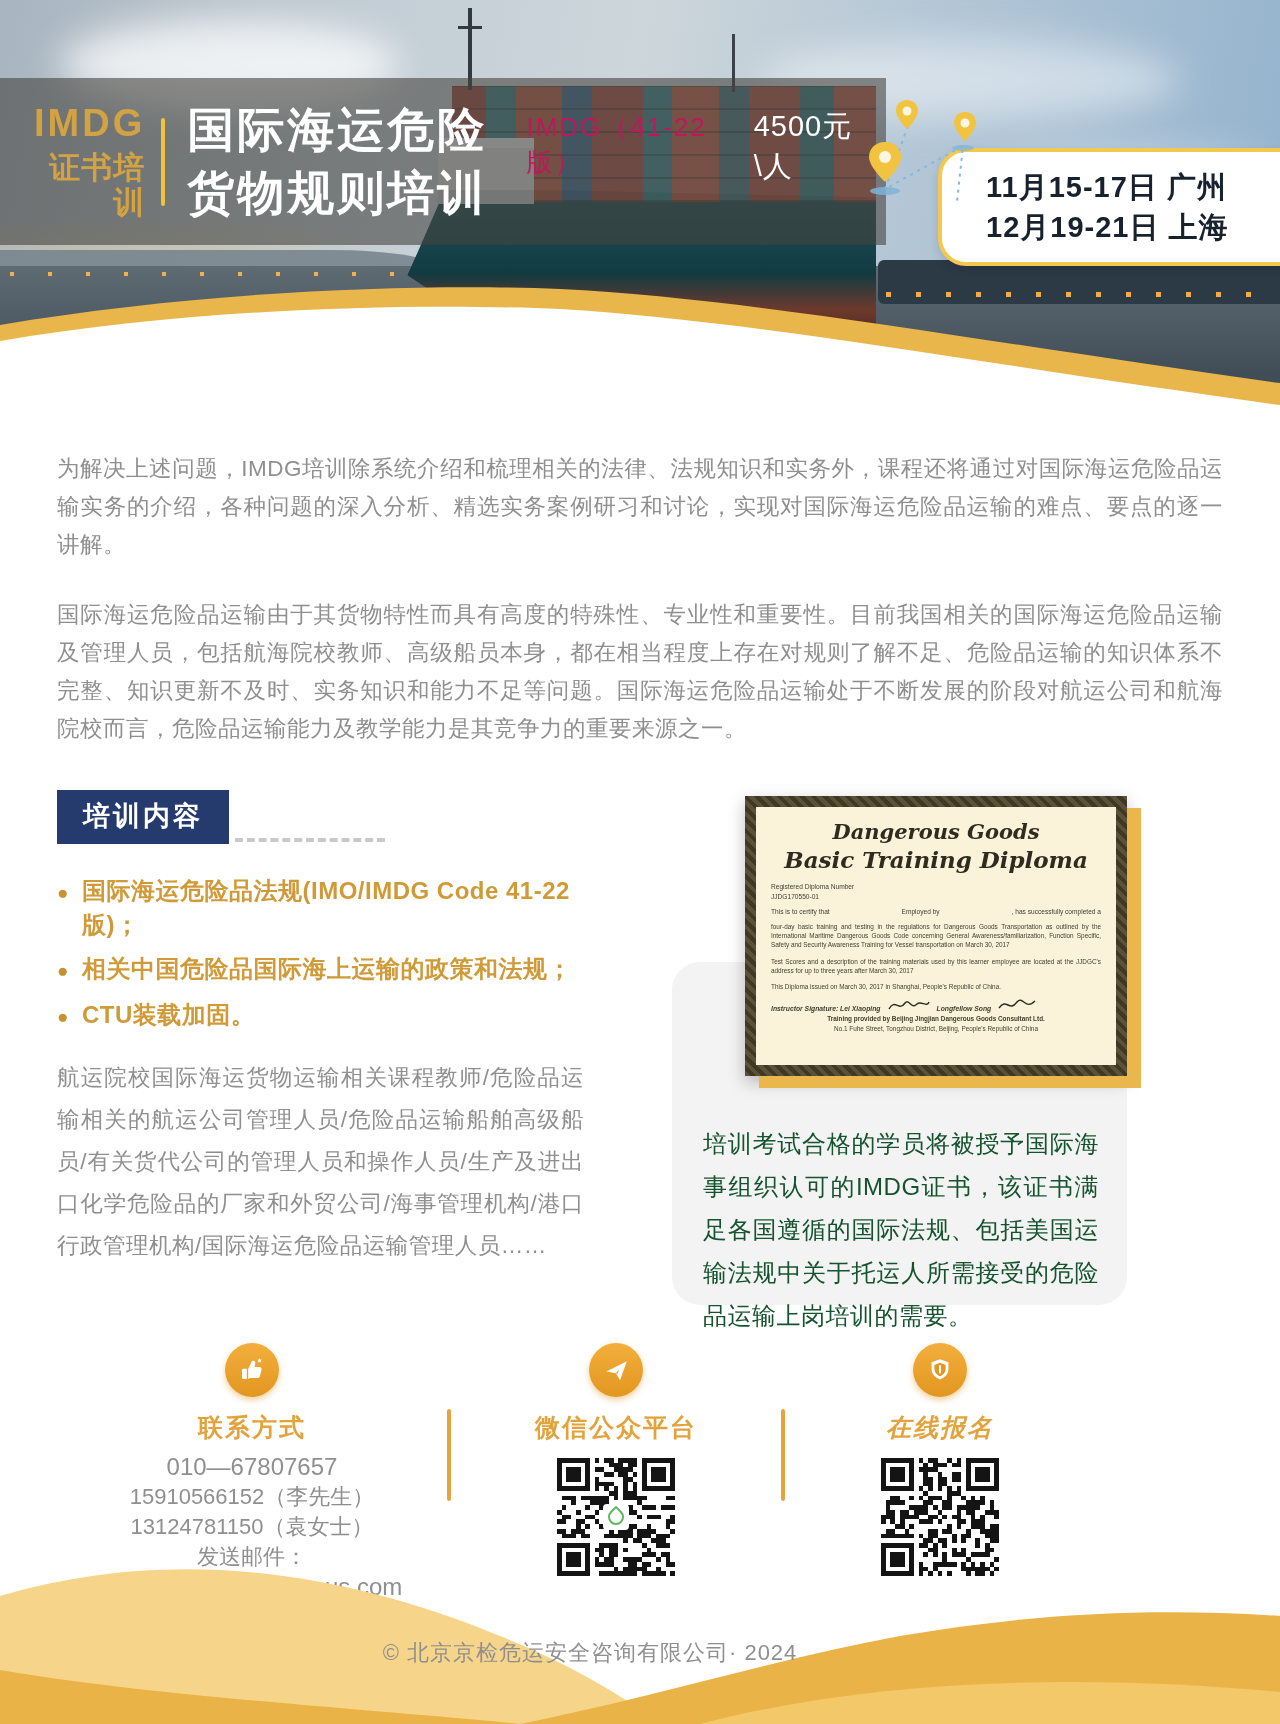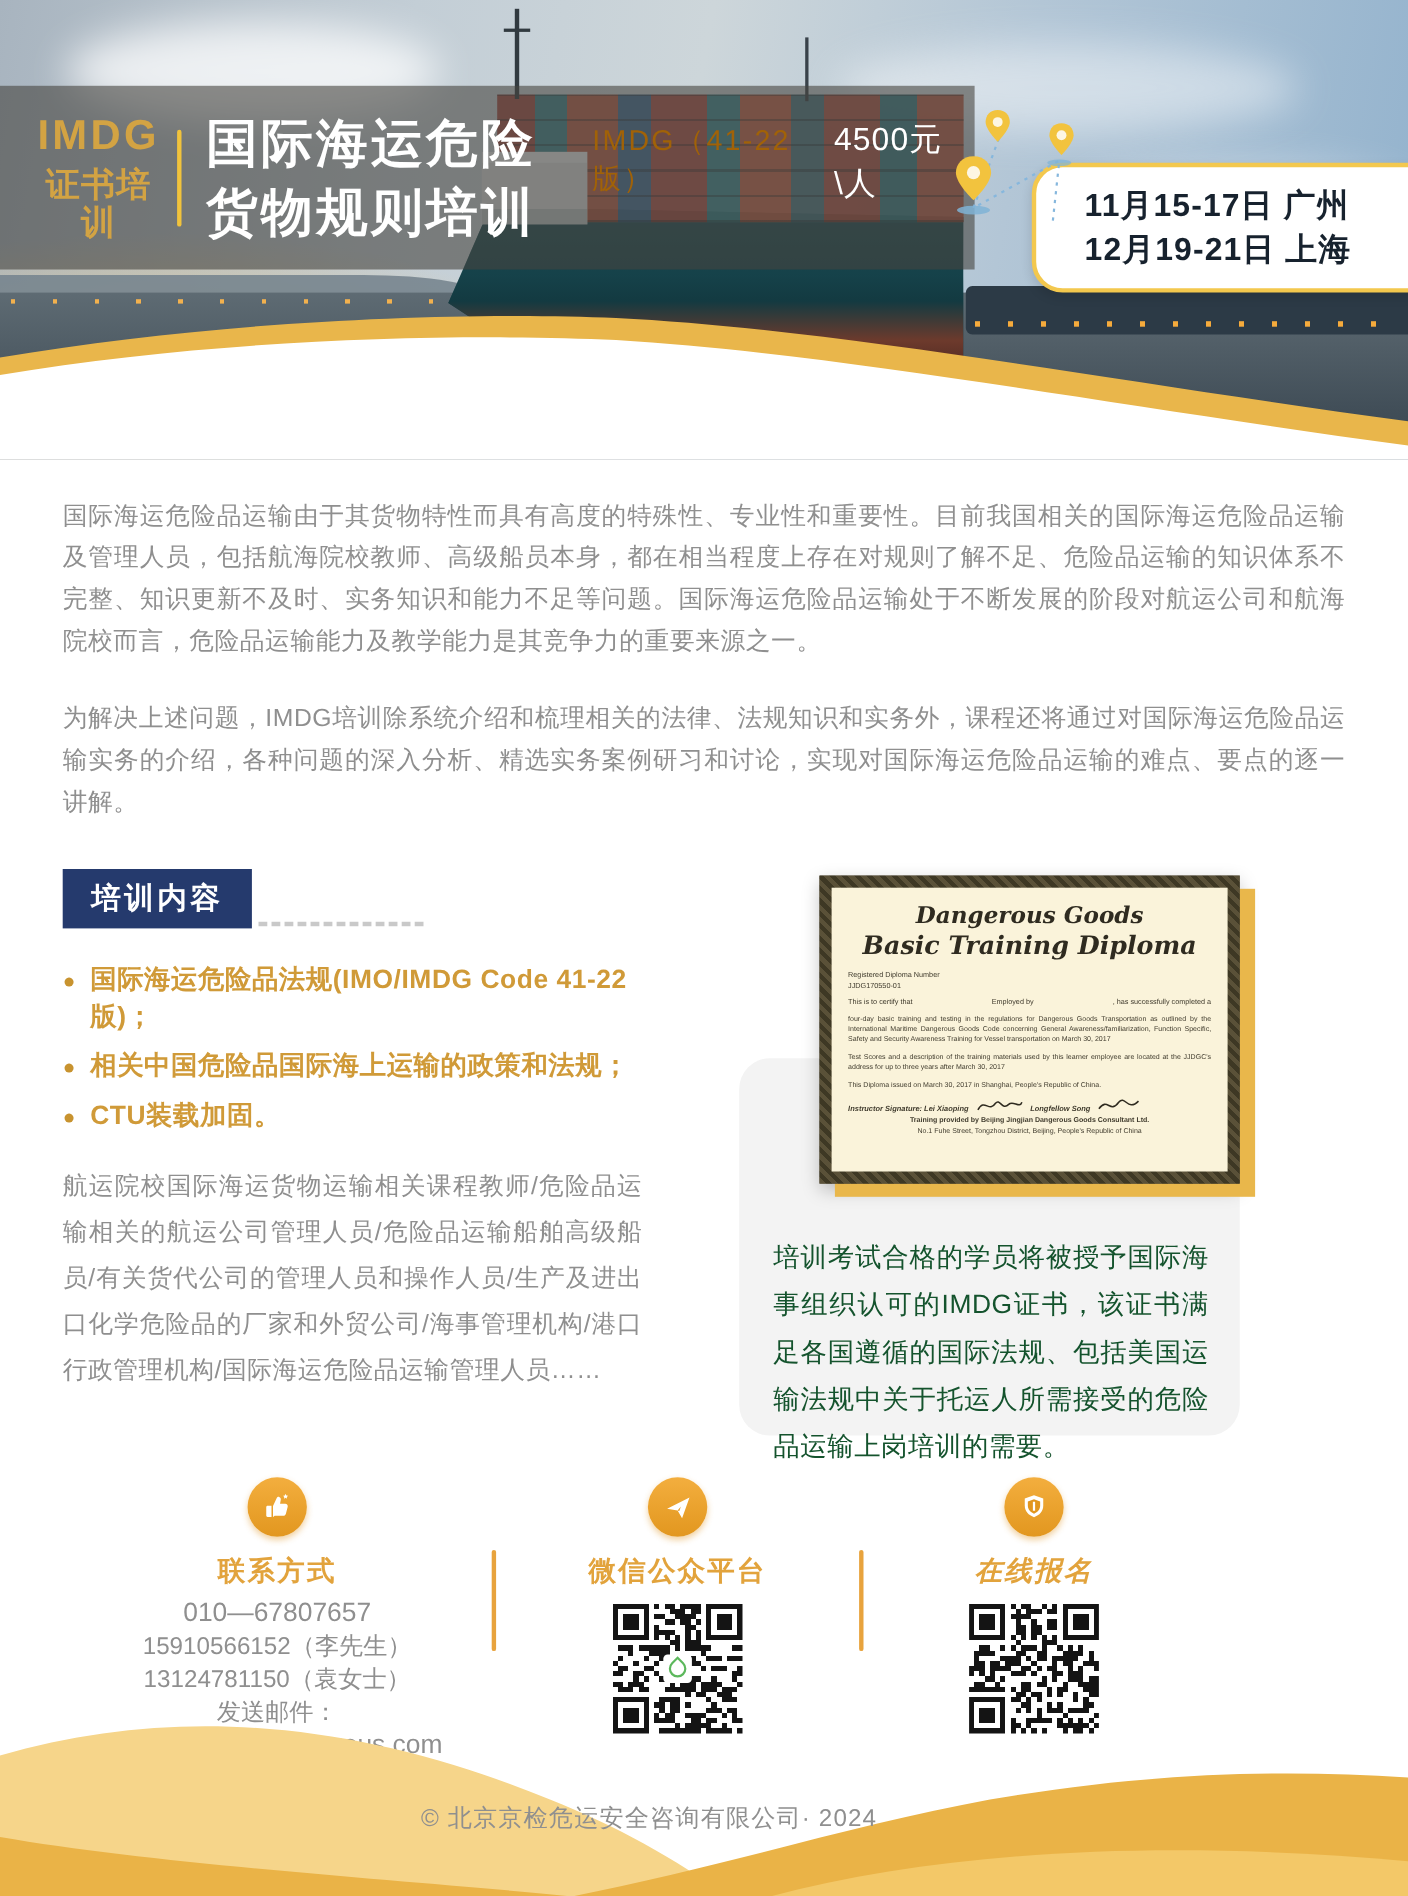--- a/index.html
+++ b/index.html
@@ -35,28 +35,28 @@
       repeating-linear-gradient(0deg,rgba(15,22,26,.38) 0 2px,rgba(0,0,0,0) 2px 23px),
       linear-gradient(90deg,#9c4038 0 8%,#2e7d86 8% 15%,#b5543e 15% 26%,#35648f 26% 33%,#a8463e 33% 45%,#2f828c 45% 52%,#c05a40 52% 63%,#3f6f7d 63% 70%,#aa4a3c 70% 82%,#2a7580 82% 90%,#b65440 90% 100%);}
   .bridge{position:absolute;left:438px;top:138px;width:96px;height:66px;background:#d9dddf;
     box-shadow:inset 0 -14px 0 #b9c2c6, inset 0 10px 0 #e8ecee;}
   .mast1{position:absolute;left:468px;top:8px;width:4px;height:82px;background:#313a40;}
   .mast1::after{content:"";position:absolute;left:-10px;top:18px;width:24px;height:3px;background:#313a40;}
   .mast2{position:absolute;left:732px;top:34px;width:3px;height:58px;background:#39424a;}
 
   .band{position:absolute;left:0;top:78px;width:886px;height:167px;
     background:rgba(70,68,63,.60);display:flex;align-items:center;padding-left:34px;box-sizing:border-box;z-index:3;}
-  .badge{width:132px;text-align:center;color:#d3a343;font-weight:bold;line-height:1.15;}
+  .badge{width:132px;text-align:right;color:#d3a343;font-weight:bold;line-height:1.15;}
   .badge .b1{font-size:38px;letter-spacing:3px;}
   .badge .b2{font-size:31px;letter-spacing:1px;margin-top:4px;}
   .vbar{width:7px;height:88px;background:#f1c33c;margin:0 22px 0 16px;border-radius:2px;}
   .tblock{display:flex;}
   .tblock h1{margin:0;color:#ffffff;font-size:47px;letter-spacing:3px;font-weight:bold;}
   .subrow{display:flex;justify-content:space-between;align-items:baseline;width:636px;margin-top:8px;}
-  .subtitle{color:#a16207;font-size:26px;letter-spacing:2px;margin-left:12px;}
+  .subtitle{color:#be185d;font-size:26px;letter-spacing:2px;}
   .price{color:#ffffff;font-size:29px;letter-spacing:1px;}
 
   .pins{position:absolute;left:845px;top:84px;width:170px;height:150px;z-index:4;}
   .datebox{position:absolute;left:938px;top:148px;right:-26px;z-index:3;background:#ffffff;
     border:4px solid #f3c84e;border-radius:28px;padding:15px 10px 15px 44px;
     color:#17222e;font-size:29px;font-weight:bold;letter-spacing:1px;line-height:40px;
     box-shadow:0 4px 10px rgba(0,0,0,.12);}
   .hero-wave{position:absolute;left:0;bottom:-1px;width:100%;height:140px;z-index:5;display:block;}
 
   
@@ -179,22 +179,22 @@
     </div>
 
     <svg class="hero-wave" viewBox="0 0 1280 140" preserveAspectRatio="none">
       <path d="M0,46 C200,12 420,4 560,10 C760,20 1000,66 1280,104 L1280,128 C1000,90 760,44 560,32 C420,26 200,30 0,64 Z" fill="#e9b64b"></path>
       <path d="M0,62 C200,28 420,24 560,30 C760,42 1000,88 1280,126 L1280,140 L0,140 Z" fill="#ffffff"></path>
     </svg>
   </header>
 
   <main>
 
+    <p class="para">为解决上述问题，IMDG培训除系统介绍和梳理相关的法律、法规知识和实务外，课程还将通过对国际海运危险品运输实务的介绍，各种问题的深入分析、精选实务案例研习和讨论，实现对国际海运危险品运输的难点、要点的逐一讲解。</p>
     <p class="para">国际海运危险品运输由于其货物特性而具有高度的特殊性、专业性和重要性。目前我国相关的国际海运危险品运输及管理人员，包括航海院校教师、高级船员本身，都在相当程度上存在对规则了解不足、危险品运输的知识体系不完整、知识更新不及时、实务知识和能力不足等问题。国际海运危险品运输处于不断发展的阶段对航运公司和航海院校而言，危险品运输能力及教学能力是其竞争力的重要来源之一。</p>
-    <p class="para">为解决上述问题，IMDG培训除系统介绍和梳理相关的法律、法规知识和实务外，课程还将通过对国际海运危险品运输实务的介绍，各种问题的深入分析、精选实务案例研习和讨论，实现对国际海运危险品运输的难点、要点的逐一讲解。</p>
 
     <div class="content-row">
       <div class="left-col">
 
         <div class="tag-row">
           <div class="tag">培训内容</div>
           <div class="dashes"></div>
         </div>
         <div class="bullets">
           <div class="bullet">

